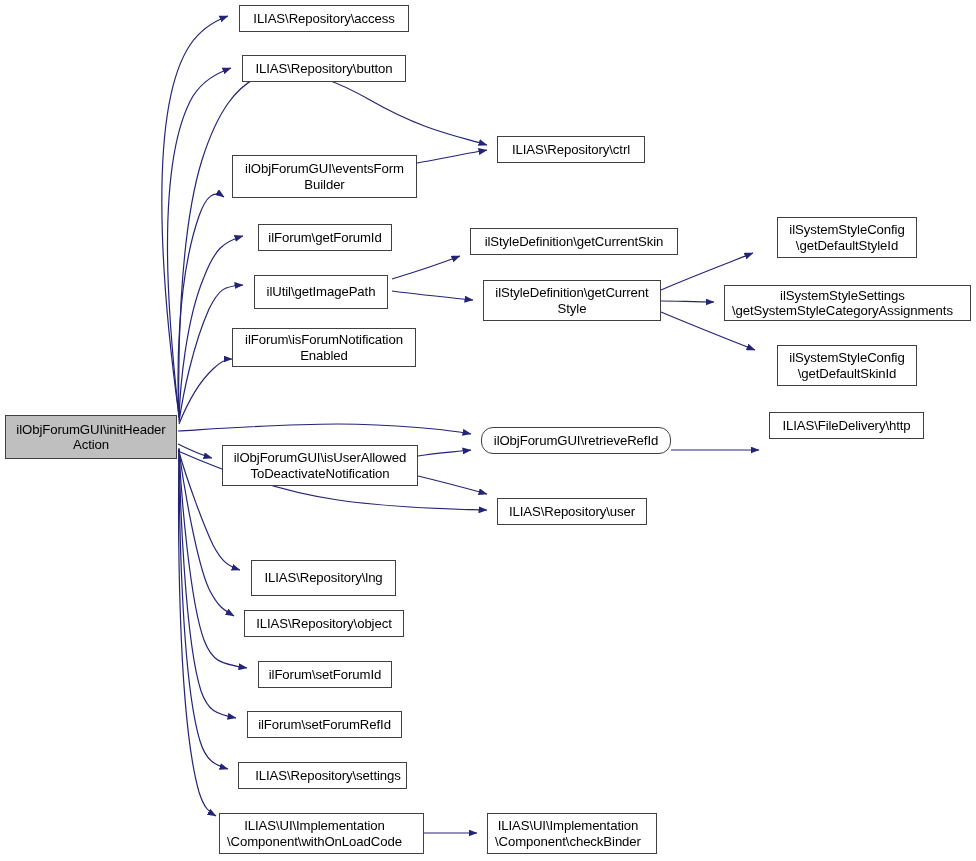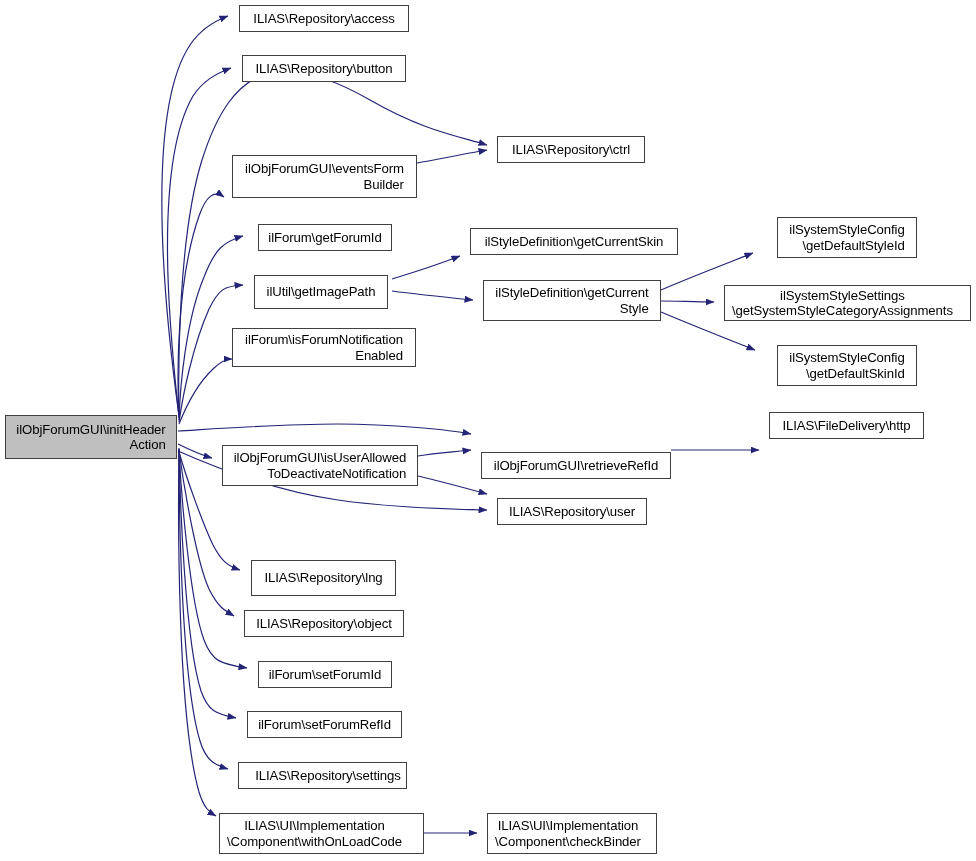--- a/index.html
+++ b/index.html
@@ -22,21 +22,21 @@
     width: 976px;
     height: 861px;
     pointer-events: none;
   }
   .node {
     position: absolute;
     box-sizing: border-box;
     display: flex;
     align-items: center;
     justify-content: center;
-    text-align: right;
+    text-align: center;
     background: #ffffff;
     border: 1px solid #404040;
     color: #000000;
     font-size: 13.2px;
     line-height: 15.5px;
     letter-spacing: -0.1px;
     white-space: pre-line;
     padding: 0 5px;
   }
   .node.current {
@@ -104,21 +104,21 @@
       <div class="node" style="left: 777px; top: 217px; width: 140px; height: 41px;">ilSystemStyleConfig
 \getDefaultStyleId</div>
       <div class="node leftalign" style="left: 724px; top: 285px; width: 247px; height: 36px;">ilSystemStyleSettings
 \getSystemStyleCategoryAssignments</div>
       <div class="node" style="left: 777px; top: 345px; width: 140px; height: 41px;">ilSystemStyleConfig
 \getDefaultSkinId</div>
       <div class="node" style="left: 232px; top: 328px; width: 184px; height: 39px;">ilForum\isForumNotification
 Enabled</div>
       <div class="node" style="left: 222px; top: 445px; width: 196px; height: 41px;">ilObjForumGUI\isUserAllowed
 ToDeactivateNotification</div>
-      <div class="node" style="left: 481px; top: 452px; width: 190px; height: 27px;">ilObjForumGUI\retrieveRefId</div>
+      <div class="node" style="left: 481px; top: 427px; width: 190px; height: 27px; border-radius: 12px;">ilObjForumGUI\retrieveRefId</div>
       <div class="node" style="left: 769px; top: 412px; width: 155px; height: 27px;">ILIAS\FileDelivery\http</div>
       <div class="node" style="left: 497px; top: 498px; width: 150px; height: 27px;">ILIAS\Repository\user</div>
       <div class="node" style="left: 251px; top: 560px; width: 145px; height: 36px;">ILIAS\Repository\lng</div>
       <div class="node" style="left: 244px; top: 610px; width: 160px; height: 27px;">ILIAS\Repository\object</div>
       <div class="node" style="left: 258px; top: 661px; width: 134px; height: 27px;">ilForum\setForumId</div>
       <div class="node" style="left: 247px; top: 711px; width: 155px; height: 27px;">ilForum\setForumRefId</div>
       <div class="node" style="left: 238px; top: 762px; width: 169px; height: 27px; padding-left: 16px;">ILIAS\Repository\settings</div>
       <div class="node leftalign" style="left: 219px; top: 813px; width: 205px; height: 41px;">ILIAS\UI\Implementation
 \Component\withOnLoadCode</div>
       <div class="node leftalign" style="left: 487px; top: 813px; width: 170px; height: 41px;">ILIAS\UI\Implementation

